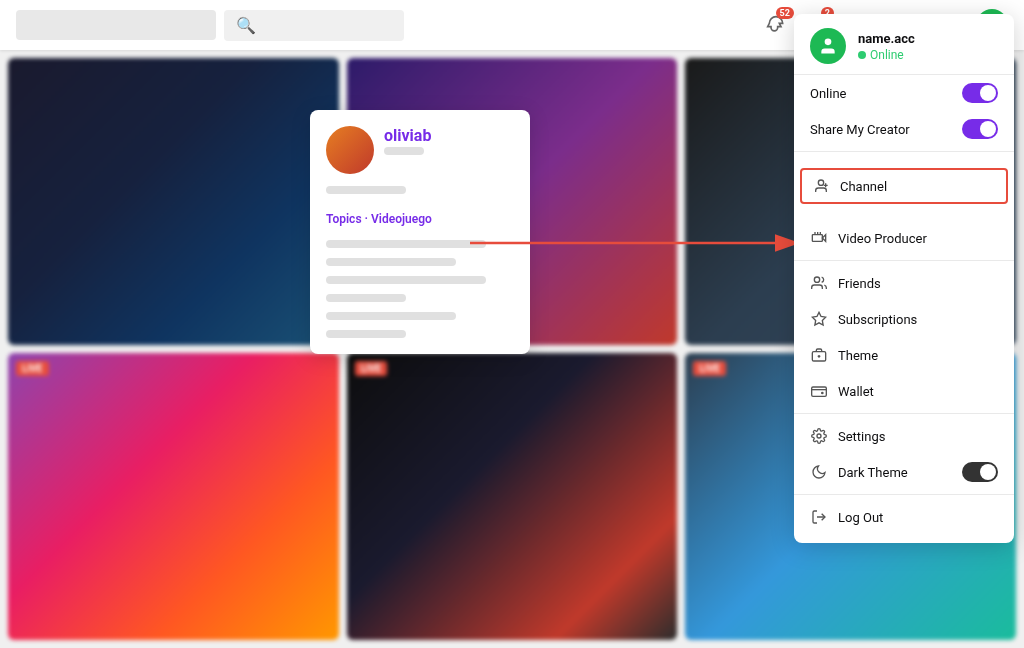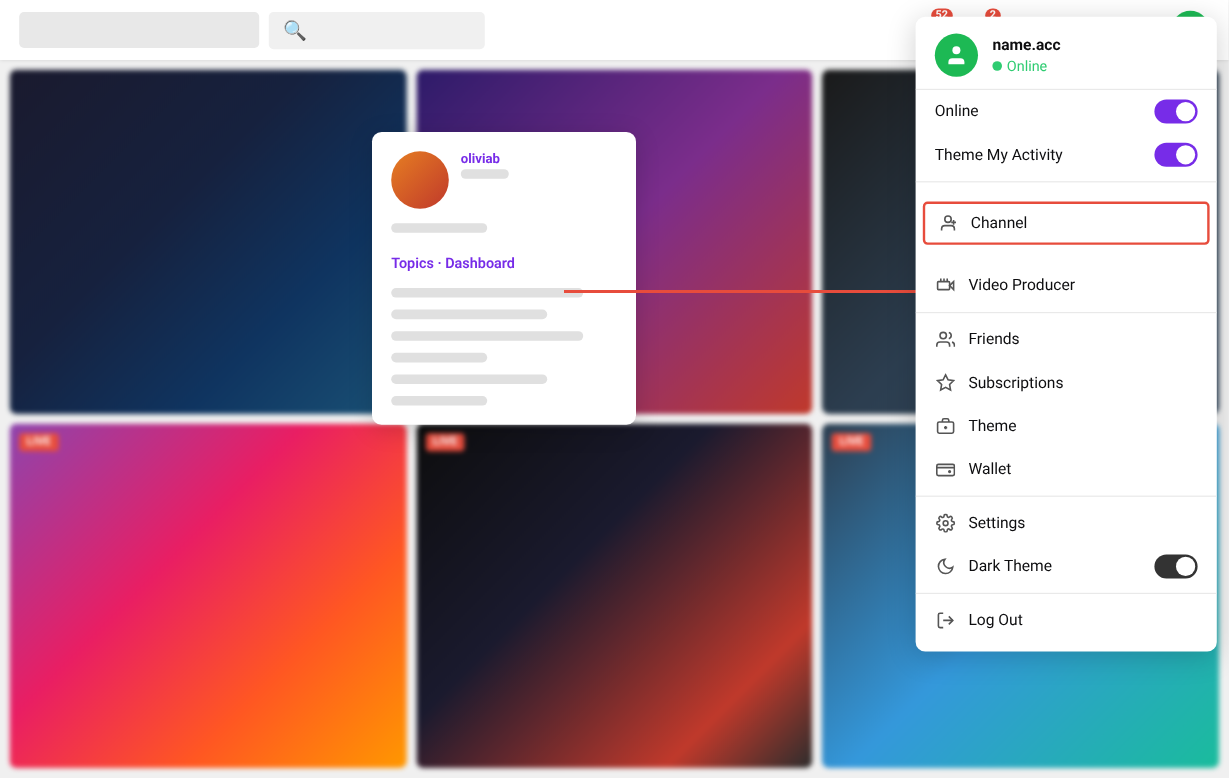--- a/index.html
+++ b/index.html
@@ -162,21 +162,21 @@
     .profile-avatar {
       width: 48px;
       height: 48px;
       border-radius: 50%;
       background: linear-gradient(135deg, #e67e22, #c0392b);
       flex-shrink: 0;
     }
     .profile-info {}
     .profile-name {
       font-weight: 700;
-      font-size: 11px;
+      font-size: 16px;
       color: #772ce8;
       margin-bottom: 2px;
     }
     .profile-desc-lines {
       display: flex;
       flex-direction: column;
       gap: 3px;
     }
     .profile-line {
       height: 8px;
@@ -192,21 +192,21 @@
       font-size: 12px;
       color: #772ce8;
       margin-bottom: 4px;
     }
 
     
     .dropdown-menu {
       position: absolute;
       top: 14px;
       right: 10px;
-      width: 251px;
+      width: 220px;
       background: #fff;
       border-radius: 8px;
       box-shadow: 0 4px 24px rgba(0,0,0,0.18);
       z-index: 100;
       overflow: hidden;
       padding-bottom: 8px;
     }
 
     .dropdown-header {
       display: flex;
@@ -429,21 +429,21 @@
       <div class="profile-info">
         <div class="profile-name">oliviab</div>
         <div class="profile-desc-lines">
           <div class="profile-line profile-line-short"></div>
         </div>
       </div>
     </div>
     <div class="profile-desc-lines">
       <div class="profile-line profile-line-med"></div>
       <div style="height:12px;"></div>
-      <div class="profile-title">Topics · Dashboard</div>
+      <div class="profile-title">Topics · Videojuego</div>
       <div style="height:4px;"></div>
       <div class="profile-line profile-line-full"></div>
       <div style="height:4px;"></div>
       <div class="profile-line profile-line-long"></div>
       <div style="height:4px;"></div>
       <div class="profile-line profile-line-full"></div>
       <div style="height:4px;"></div>
       <div class="profile-line profile-line-med"></div>
       <div style="height:4px;"></div>
       <div class="profile-line profile-line-long"></div>
@@ -481,21 +481,21 @@
   </div>
 
   <div class="dropdown-toggle-row">
     <span class="item-label">Online</span>
     <div class="toggle-switch">
       <div class="toggle-knob"></div>
     </div>
   </div>
 
   <div class="dropdown-toggle-row">
-    <span class="item-label">Theme My Activity</span>
+    <span class="item-label">Share My Creator</span>
     <div class="toggle-switch">
       <div class="toggle-knob"></div>
     </div>
   </div>
 
   <div class="dropdown-divider"></div>
 
   <div class="dropdown-item highlighted">
     <div class="item-icon">
       <svg width="16" height="16" viewBox="0 0 24 24" fill="none" stroke="#555" stroke-width="2">

